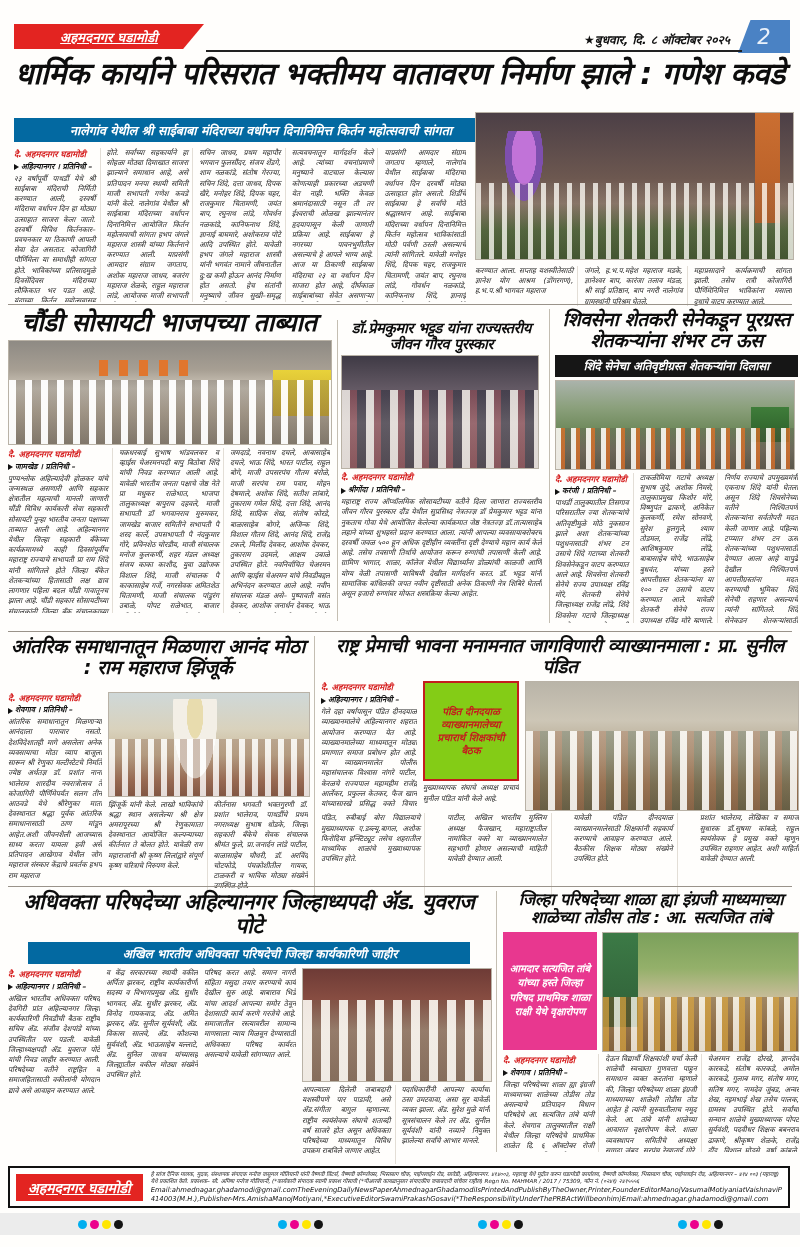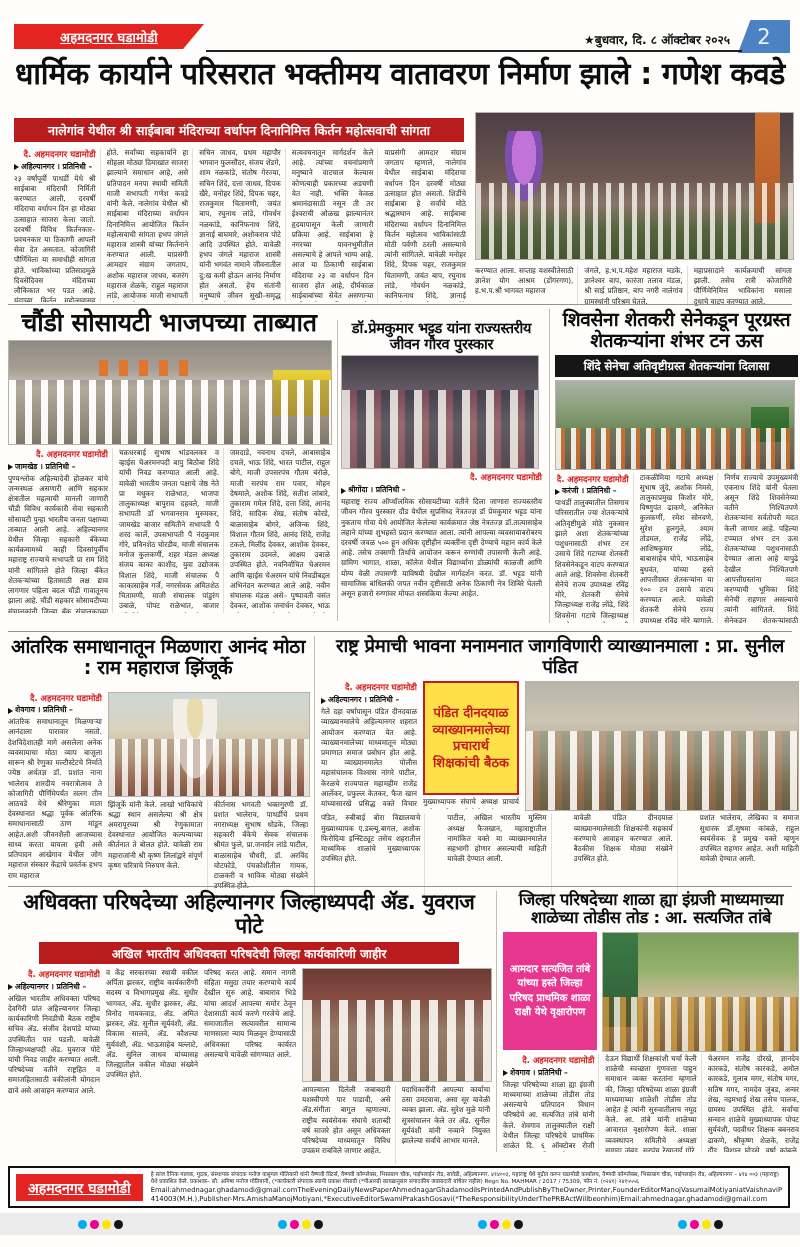--- a/index.html
+++ b/index.html
@@ -1,32 +1,32 @@
 <!DOCTYPE html>
 <html><head>
 <meta charset="utf-8">
 <style>
   html,body{margin:0;padding:0;background:#fff;}
   .page{position:relative;width:800px;height:1247px;background:#fffefc;overflow:hidden;
-        font-family:"DejaVu Sans","Liberation Sans",sans-serif;color:#1a1a1a;}
+        font-family:"DejaVu Sans","Liberation Sans",sans-serif;color:#1a1a1a;font-style:italic;}
   
   .masthead{position:absolute;left:14px;top:24px;width:190px;height:25px;background:#e32421;
             clip-path:polygon(0 0,100% 0,89% 100%,0 100%);display:flex;align-items:center;justify-content:center;}
   .masthead span{color:#fff;font-weight:700;font-size:13px;text-decoration:underline;letter-spacing:.2px;}
   .issue-date{position:absolute;right:70px;top:31px;font-size:12px;font-weight:700;color:#111;}
   .pagenum{position:absolute;right:10px;top:20px;width:52px;height:33px;background:#4a82c4;
            clip-path:polygon(24% 0,100% 0,100% 100%,0 100%);display:flex;align-items:center;justify-content:center;
            color:#eaf1fa;font-size:21px;font-weight:400;}
   .header-rule{position:absolute;left:206px;top:50px;width:536px;border-top:2px solid #222;}
   
   .headline{font-weight:800;color:#0d0d0d;text-align:center;line-height:1.12;letter-spacing:-.3px;}
-  .redbar{background:#b91c1c;color:#fff;font-weight:700;display:flex;align-items:center;justify-content:center;text-align:center;}
+  .redbar{background:#0369a1;color:#fff;font-weight:700;display:flex;align-items:center;justify-content:center;text-align:center;padding-left:22px;}
   .blackbar{background:#161616;color:#fff;font-weight:700;display:flex;align-items:center;justify-content:center;text-align:center;}
   .col{font-size:7.2px;line-height:1.42;text-align:justify;color:#222;overflow:hidden;}
-  .dateline{color:#d61f1f;font-weight:700;font-size:8.4px;text-align:right;margin:1px 0;}
+  .dateline{color:#d61f1f;font-weight:700;font-size:8.4px;text-align:left;margin:1px 0;}
   .byline{font-weight:700;font-size:7.6px;margin-bottom:1px;display:flex;align-items:center;gap:2px;color:#111;}
   .tri{width:0;height:0;border-left:5px solid #111;border-top:3.5px solid transparent;border-bottom:3.5px solid transparent;flex:0 0 auto;}
   .cols{display:flex;gap:6px;}
   .cols .col{flex:1;border-right:1px solid #e3ded6;padding-right:4px;}
   .cols .col:last-child{border-right:none;padding-right:0;}
   .divider{position:absolute;left:8px;width:784px;border-top:1px solid #9a938a;}
   
   .ph{position:relative;overflow:hidden;border:1px solid #b9b2a6;}
   .ph .crowd{position:absolute;left:0;right:0;bottom:0;}
   .ph .accent{position:absolute;}
@@ -81,22 +81,22 @@
   .a5-main{display:flex;gap:6px;height:200px;}
   .a5-c1{width:94px;flex:0 0 auto;}
   .a5-right{flex:1;display:flex;flex-direction:column;gap:3px;}
   .a5-photo{width:100%;height:103px;}
   .a5-sub{display:flex;gap:6px;flex:1;}
   .a6{position:absolute;left:314px;top:636px;width:478px;border-left:1px solid #c4beb2;padding-left:6px;}
   .a6 .headline{font-size:18.5px;margin-bottom:4px;}
   .a6-main{display:flex;gap:6px;height:128px;}
   .a6-c1{width:96px;flex:0 0 auto;}
   .a6-mid{width:96px;flex:0 0 auto;display:flex;flex-direction:column;gap:2px;}
-  .a6-box{border:2.5px solid #c41d1d;background:#fde047;color:#c41d1d;font-weight:700;font-size:13px;
-          text-align:center;display:flex;align-items:center;justify-content:center;padding:19px;line-height:1.3;flex:0 0 72px;}
+  .a6-box{border:2.5px solid #c41d1d;background:#84cc16;color:#c41d1d;font-weight:700;font-size:10px;
+          text-align:center;display:flex;align-items:center;justify-content:center;padding:12px;line-height:1.3;flex:0 0 72px;}
   .a6-photo{flex:1;height:128px;}
   .a6-caps{display:flex;gap:22px;margin-top:4px;height:84px;}
   .d3{top:886px;}
   
   .a7{position:absolute;left:8px;top:891px;width:482px;}
   .a7 .headline{font-size:21px;margin-bottom:4px;}
   .a7-sub{margin:0 auto 4px;width:420px;height:22px;font-size:12px;}
   .a7-main{display:flex;gap:6px;height:196px;}
   .a7-c{width:92px;flex:0 0 auto;}
   .a7-right{flex:1;display:flex;flex-direction:column;gap:3px;}

